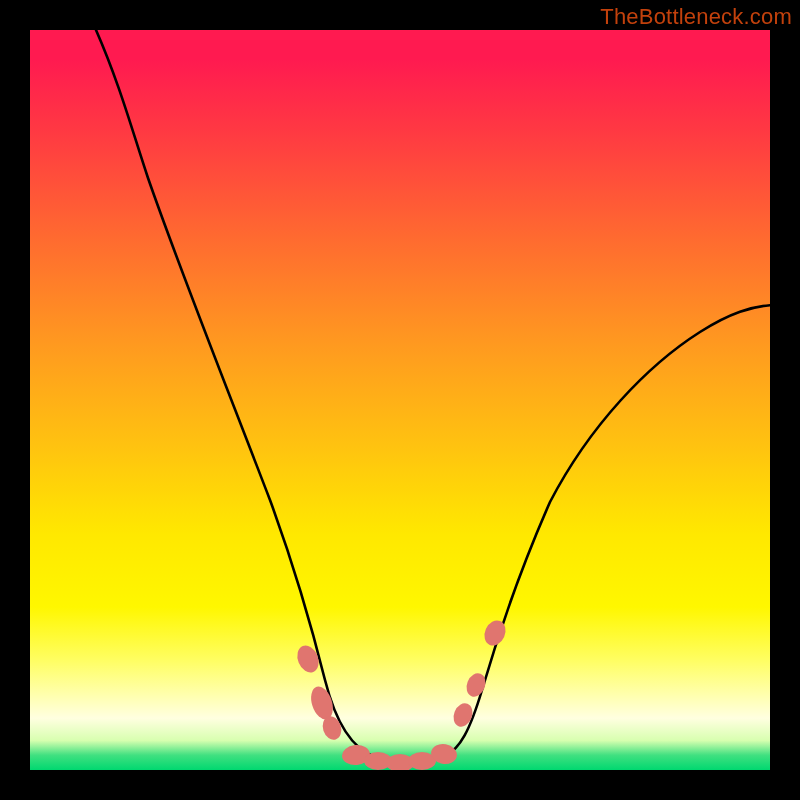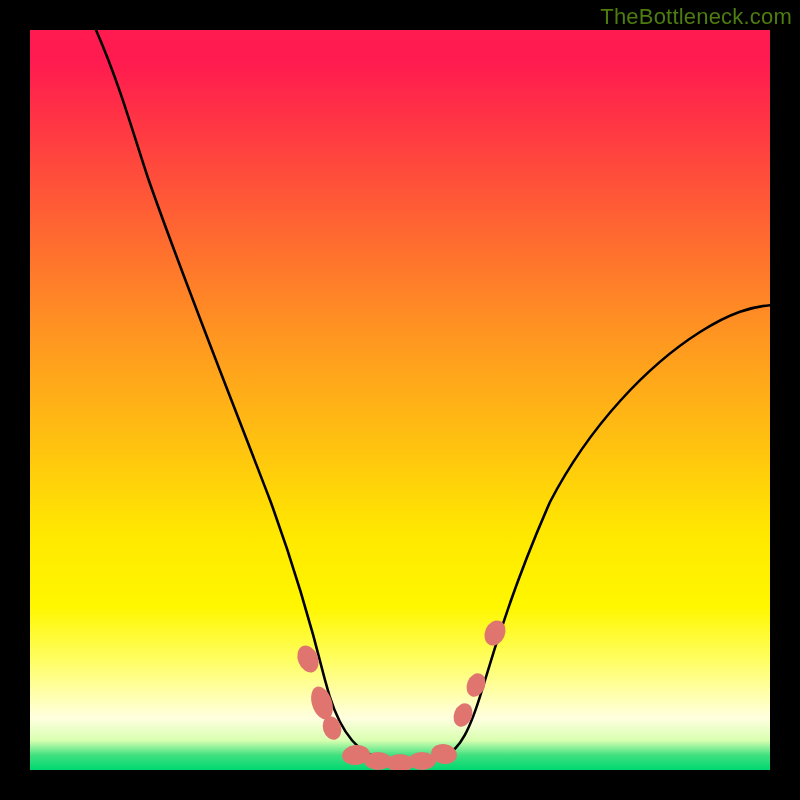--- a/index.html
+++ b/index.html
@@ -44,21 +44,21 @@
   svg.curve {
     position: absolute;
     inset: 0;
     width: 100%;
     height: 100%;
   }
   .watermark {
     position: absolute;
     top: 4px;
     right: 8px;
-    color: #4d7c0f;
+    color: #c2410c;
     font-size: 22px;
     letter-spacing: 0.2px;
     user-select: none;
   }
 </style>
 </head>
 <body>
 
 <div class="frame">
   <div class="plot">

